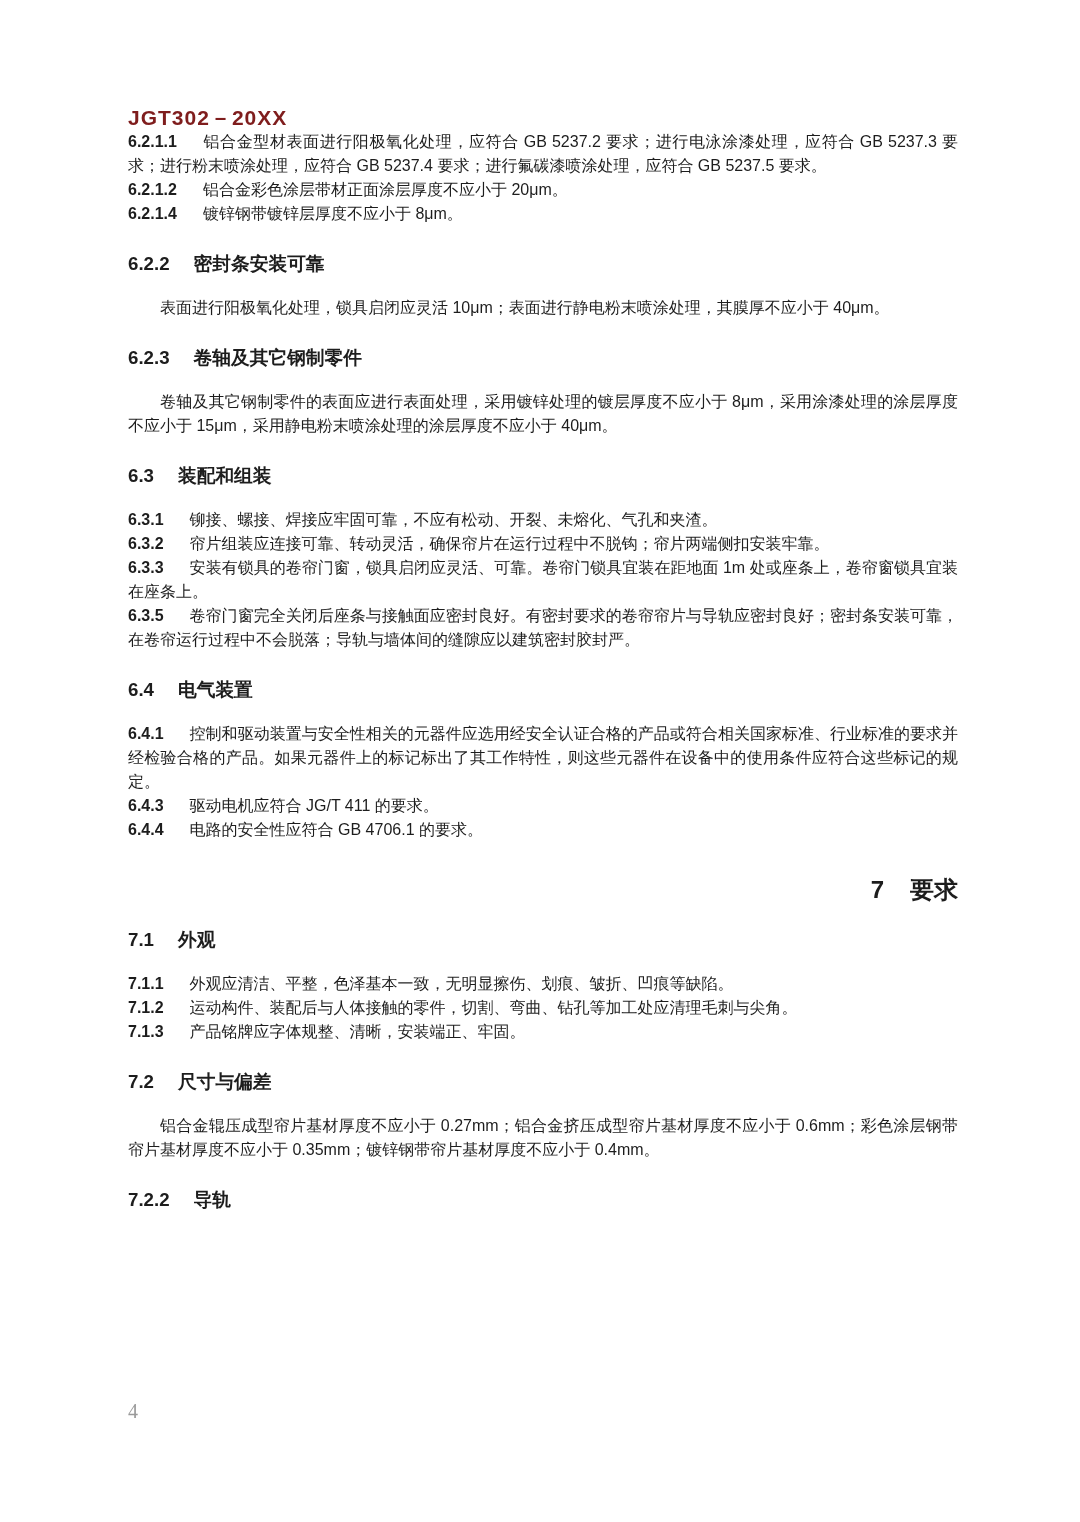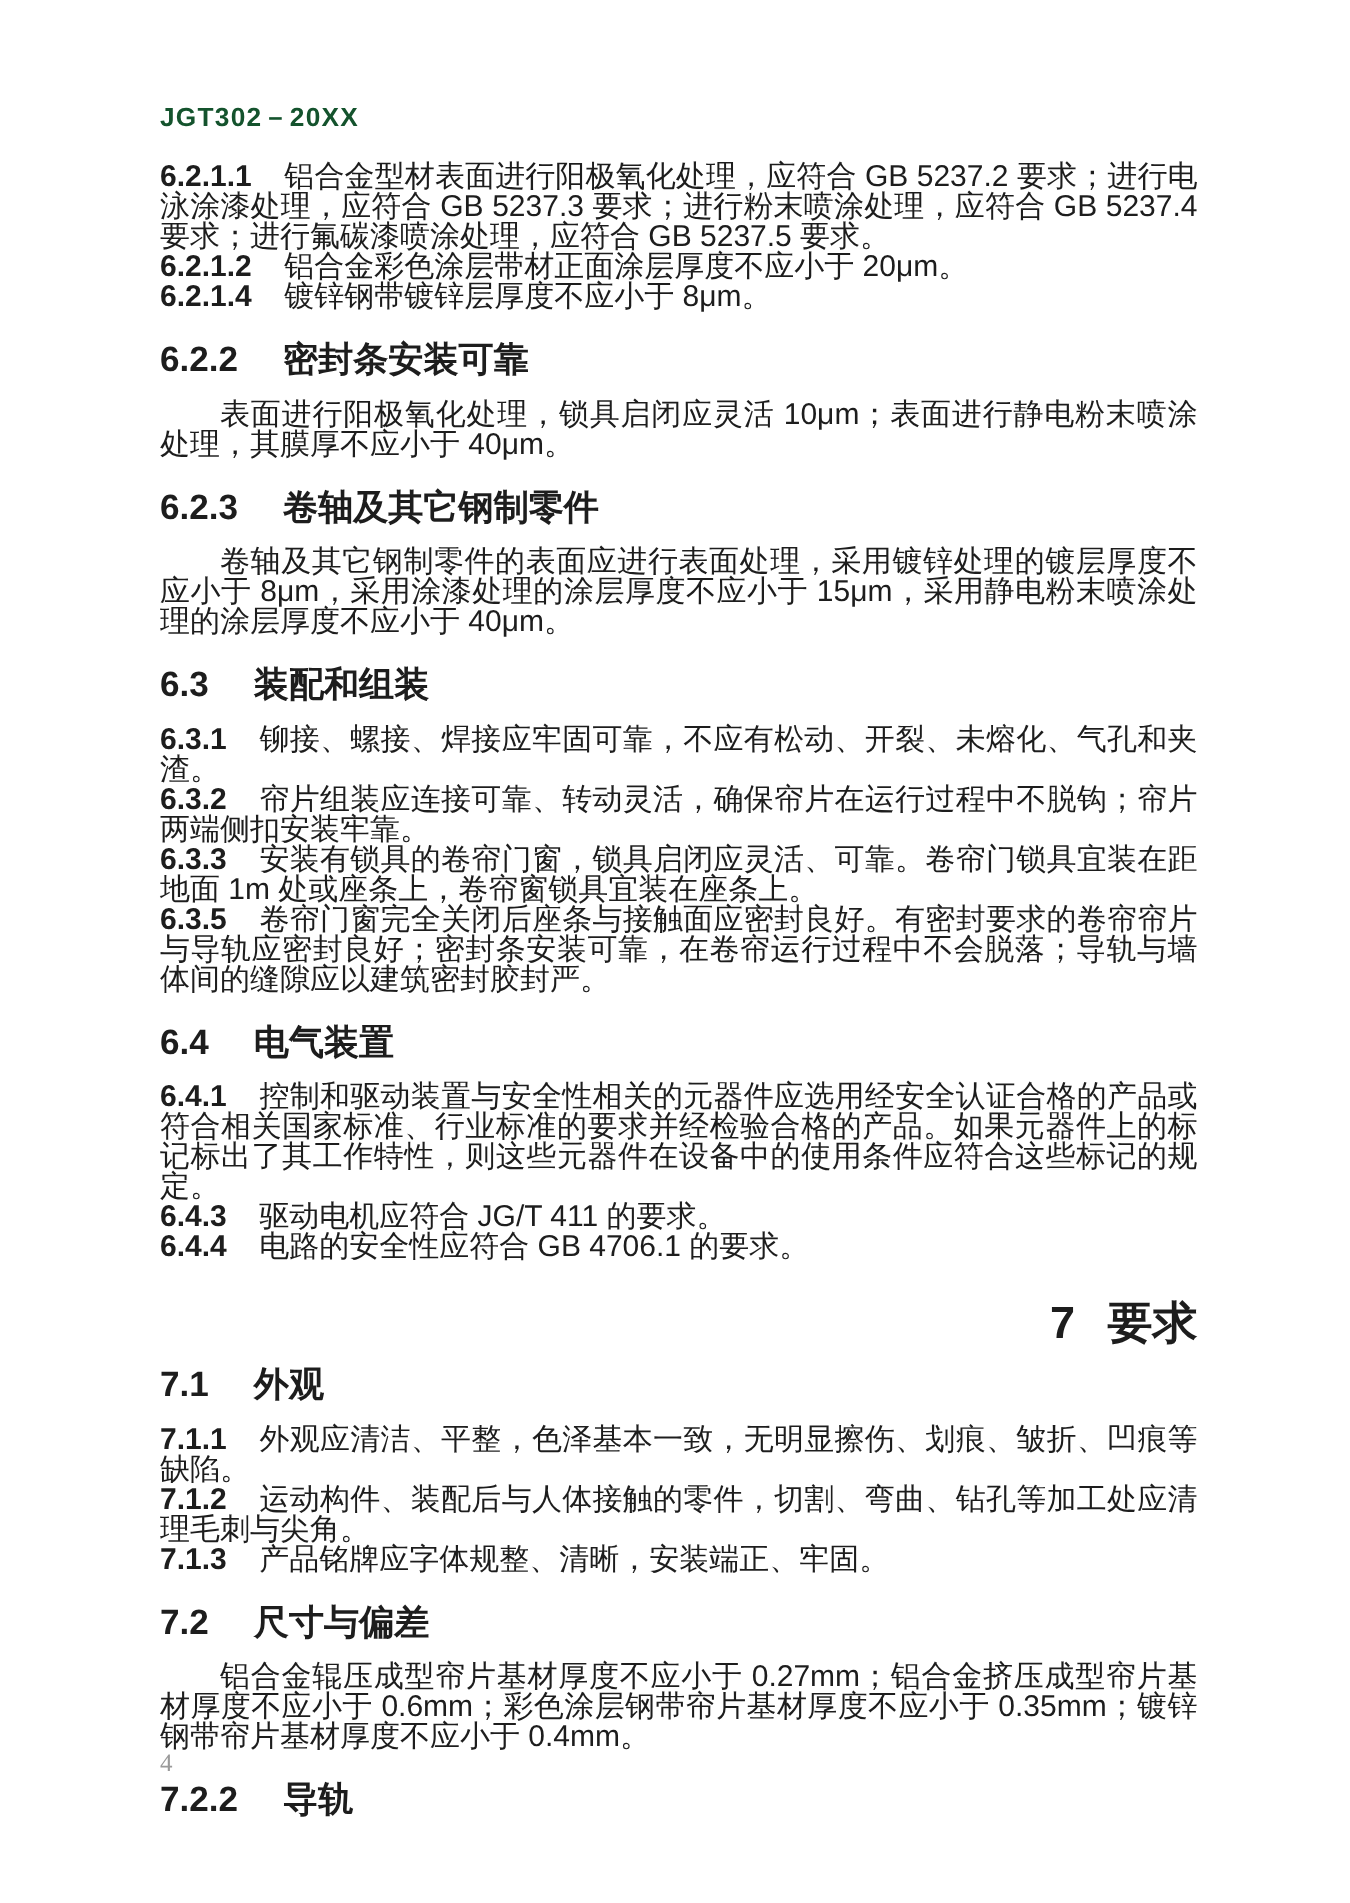--- a/index.html
+++ b/index.html
@@ -11,33 +11,33 @@
     position: relative;
     width: 1080px;
     height: 1522px;
     background: #ffffff;
     overflow: hidden;
     font-family: "Liberation Sans", "DejaVu Sans", sans-serif;
     color: #1d1d1d;
   }
   .doc-header {
     position: absolute;
-    top: 80px;
+    top: 104px;
     left: 128px;
     font-size: 21px;
     font-weight: 700;
-    color: #14532d;
+    color: #7f1d1d;
     letter-spacing: 1px;
   }
   .doc-body {
     position: absolute;
     top: 130px;
     left: 128px;
     width: 830px;
-    font-size: 24px;
+    font-size: 16px;
     line-height: 24px;
     text-align: justify;
   }
   .clause {
     margin: 0;
   }
   .clause .num {
     font-weight: 700;
     margin-right: 26px;
     white-space: nowrap;
@@ -45,21 +45,21 @@
   .para {
     margin: 0;
     text-indent: 2em;
   }
   .heading {
     font-weight: 700;
     margin: 26px 0 20px;
     text-align: left;
   }
   .heading .num {
-    margin-right: 36px;
+    margin-right: 24px;
     white-space: nowrap;
   }
   .chapter {
     font-weight: 700;
     margin: 36px 0 26px;
     text-align: right;
   }
   .chapter .num {
     margin-right: 26px;
     white-space: nowrap;

